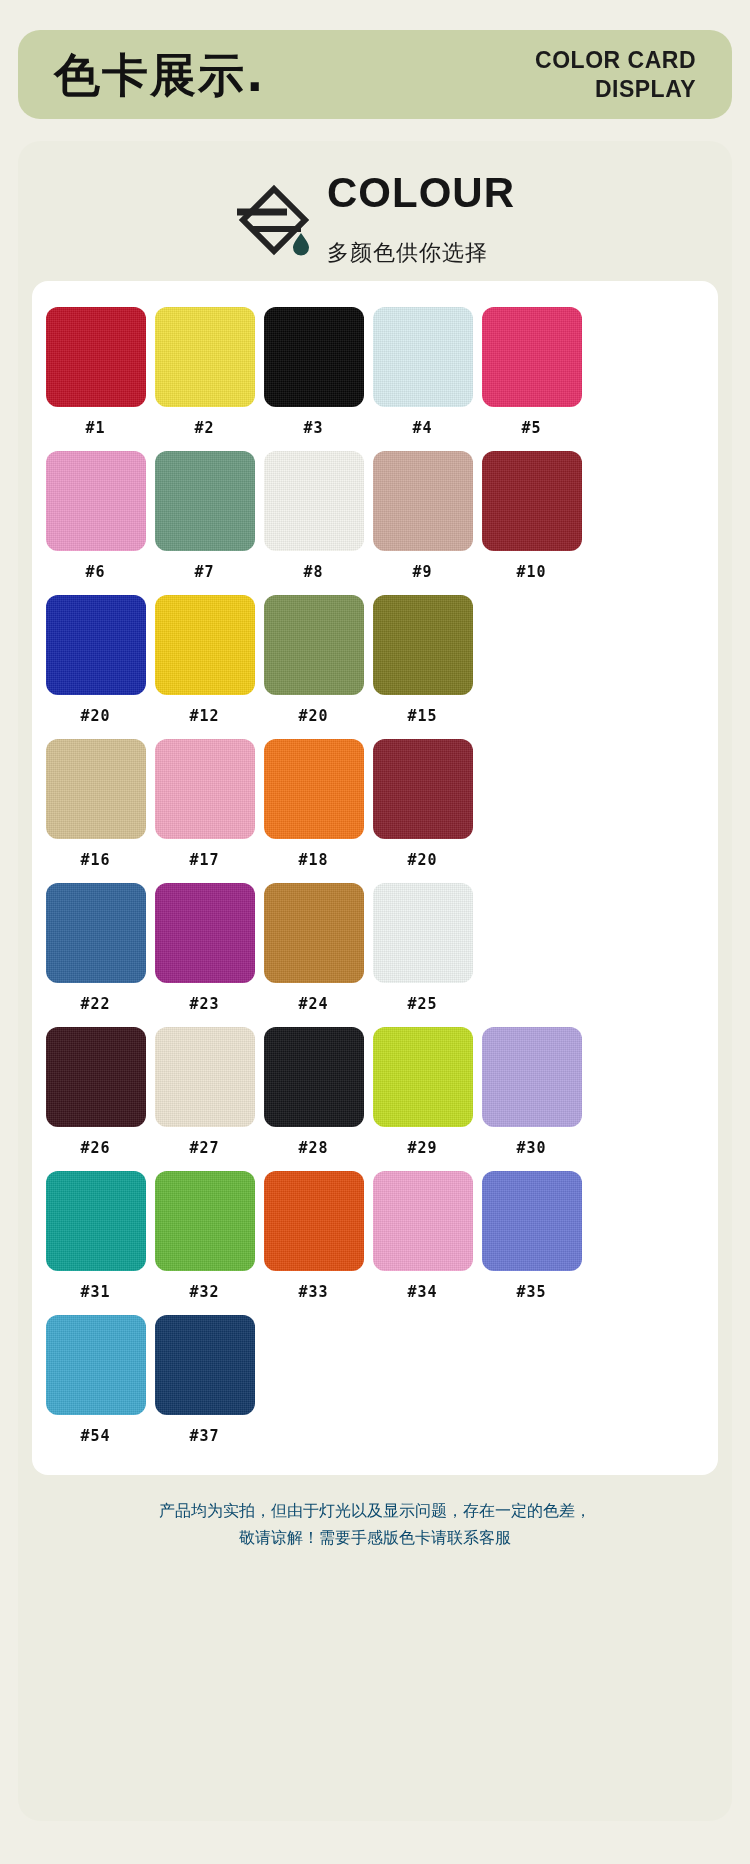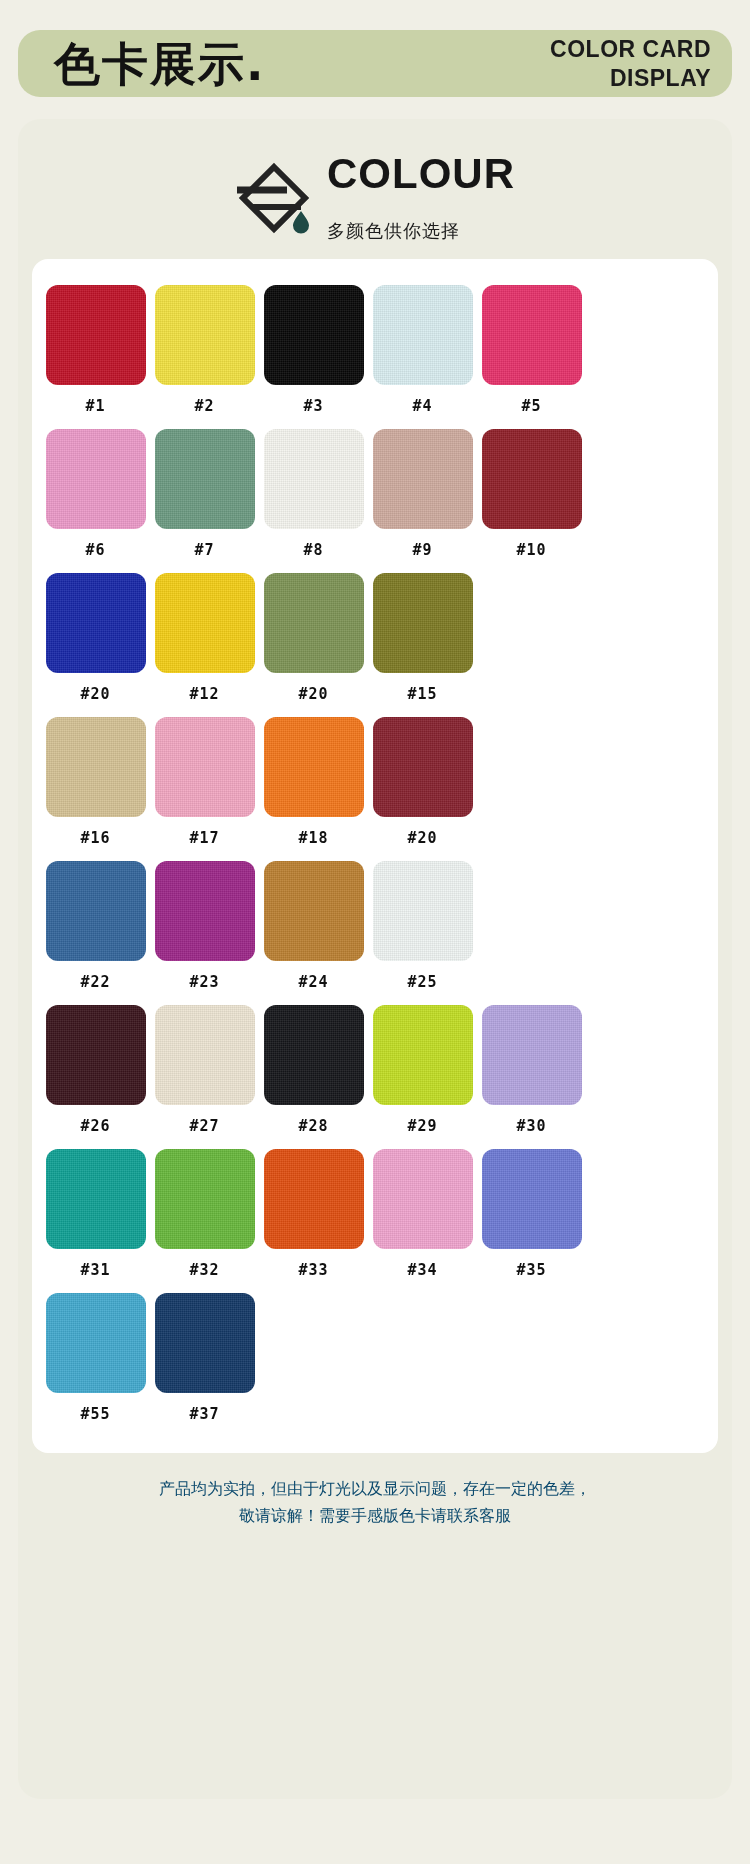--- a/index.html
+++ b/index.html
@@ -14,27 +14,27 @@
     position: relative;
     width: 750px;
     height: 1864px;
     background: #f0efe6;
     padding: 0 18px;
   }
 
   
   .header-banner {
     margin-top: 30px;
-    height: 67px;
+    height: 89px;
     background: #c9d2a8;
     border-radius: 22px;
     display: flex;
     align-items: center;
     justify-content: space-between;
-    padding: 0 21px 0 36px;
+    padding: 0 36px 0 36px;
   }
   .header-title-cn {
     font-size: 46px;
     font-weight: 700;
     color: #121212;
     letter-spacing: 2px;
     line-height: 1;
     font-family: "DejaVu Sans", "Liberation Sans", sans-serif;
   }
   .header-title-en {
@@ -76,21 +76,21 @@
   .brand-text { display: flex; flex-direction: column; align-items: flex-start; gap: 16px; }
   .brand-word {
     font-size: 42px;
     font-weight: 700;
     letter-spacing: 1px;
     color: #161616;
     line-height: 1;
     font-family: "Liberation Sans", sans-serif;
   }
   .brand-sub {
-    font-size: 18px;
+    font-size: 22px;
     color: #1d1d1d;
     margin-top: 8px;
     letter-spacing: 1px;
     font-family: "DejaVu Sans", sans-serif;
   }
 
   
   .swatch-panel {
     background: #ffffff;
     border-radius: 16px;
@@ -315,21 +315,21 @@
               <div class="swatch-label">#34</div>
             </div>
             <div class="swatch-cell">
               <div class="swatch-chip" style="background: rgb(109, 121, 212);"></div>
               <div class="swatch-label">#35</div>
             </div>
           </div>
           <div class="swatch-row">
             <div class="swatch-cell">
               <div class="swatch-chip" style="background: rgb(66, 169, 206);"></div>
-              <div class="swatch-label">#55</div>
+              <div class="swatch-label">#54</div>
             </div>
             <div class="swatch-cell">
               <div class="swatch-chip" style="background: rgb(19, 56, 102);"></div>
               <div class="swatch-label">#37</div>
             </div>
           </div>
         </div>
     </div>
 
     <div class="footer-note">

